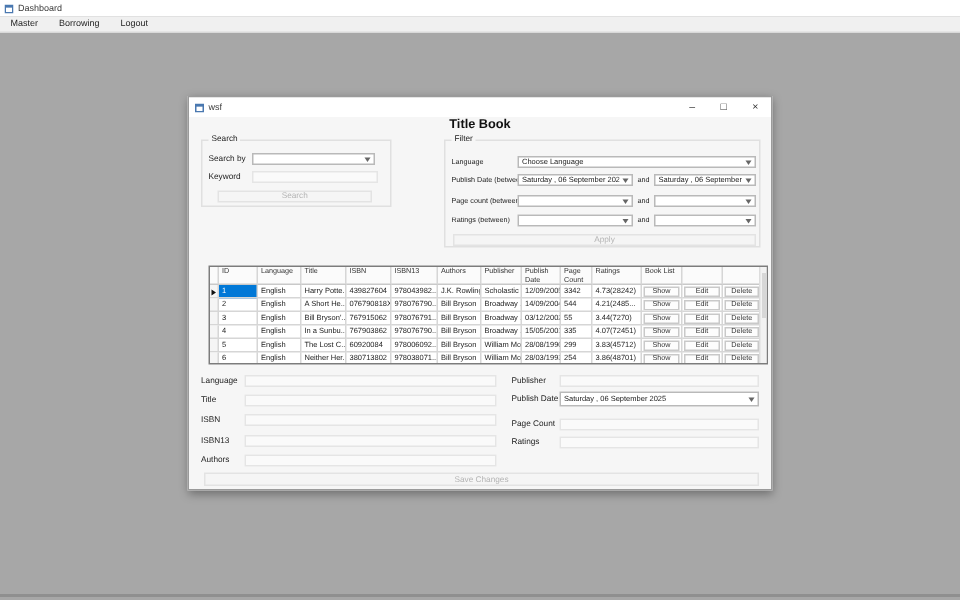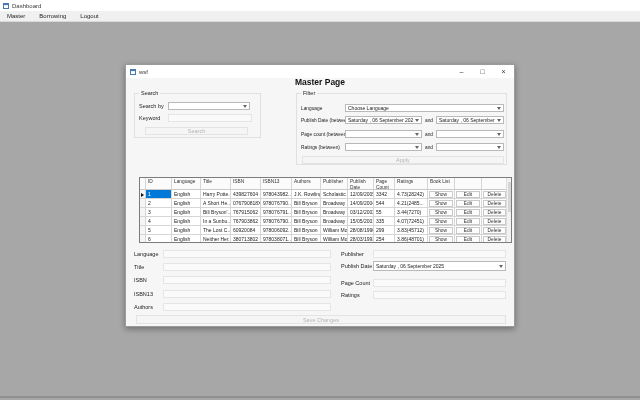--- a/index.html
+++ b/index.html
@@ -92,21 +92,21 @@
           <rect x="0.5" y="0.5" width="5" height="1.6" fill="#4a78b0"></rect>
         </svg>
       <span class="dtitle">wsf</span>
       <div class="winbtns">
         <div class="winbtn">–</div>
         <div class="winbtn">□</div>
         <div class="winbtn">×</div>
       </div>
     </div>
 
-    <div class="heading">Master Page</div>
+    <div class="heading">Title Book</div>
 
     <div class="group" style="left:8px; top:28px; width:127px; height:45px;">
       <span class="legend">Search</span>
       <span class="lbl" style="left:4px; top:9px;">Search by</span>
       <div class="combo" style="left:33px; top:8px; width:82px;">
         <span class="val"></span>
         <span class="arrow-down"></span>
       </div>
       <span class="lbl" style="left:4px; top:21px;">Keyword</span>
       <div class="input-dis" style="left:33px; top:20px; width:84px;"></div>

